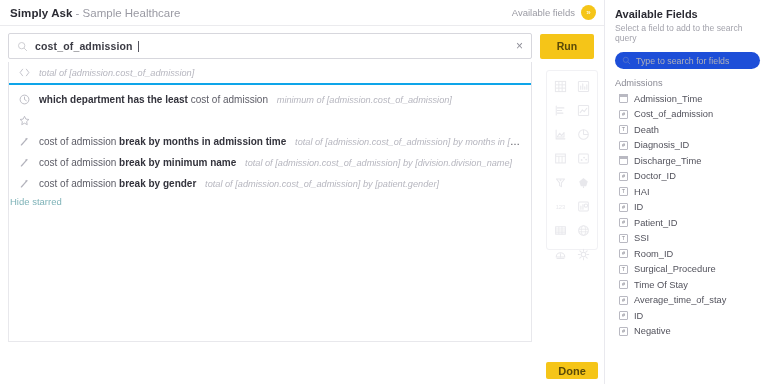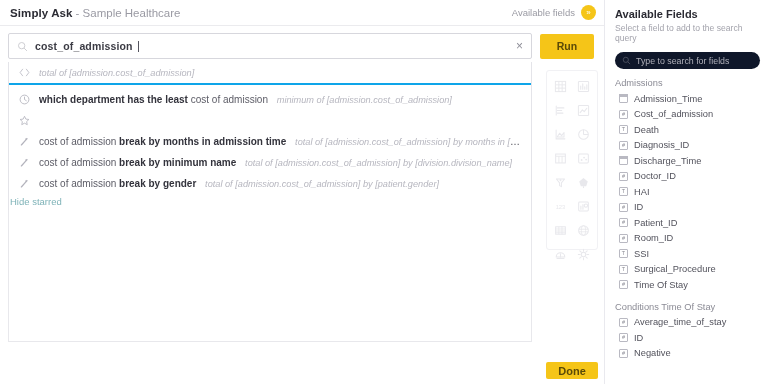--- a/index.html
+++ b/index.html
@@ -121,21 +121,21 @@
   
   .right {
     position: absolute; left: 605px; top: 0; width: 165px; height: 384px;
     background: #fff; padding: 8px 0 0 0; overflow: hidden;
   }
   .rf-title { font-size: 11px; font-weight: bold; color: #2b2b33; padding: 0 10px; }
   .rf-sub {
     font-size: 8.6px; color: #a3a3ac; padding: 3px 10px 0 10px;
   }
   .rf-search {
-    margin: 9px 10px 0 10px; height: 17px; border-radius: 9px; background: #0f172a;
+    margin: 9px 10px 0 10px; height: 17px; border-radius: 9px; background: #1d4ed8;
     display: flex; align-items: center; padding: 0 7px;
   }
   .rf-search .s-icon { width: 9px; height: 9px; opacity: .4; }
   .rf-ph { margin-left: 5px; font-size: 8.8px; color: #b0b0b9; }
 
   .grp {
     font-size: 9.3px; color: #8b8b95; padding: 9px 10px 3px 10px;
   }
   .field {
     display: flex; align-items: center; height: 15.5px; padding: 0 10px 0 14px; cursor: pointer;
@@ -423,37 +423,36 @@
       </div>
     <div class="field">
         <span class="fic">#</span>
         <span class="fname">ID</span>
       </div>
     <div class="field">
         <span class="fic">#</span>
         <span class="fname">Patient_ID</span>
       </div>
     <div class="field">
-        <span class="fic">#</span>
-        <span class="fname">Room_ID</span>
-      </div>
-    <div class="field">
         <span class="fic">T</span>
         <span class="fname">SSI</span>
       </div>
     <div class="field">
+        <span class="fic">#</span>
+        <span class="fname">Room_ID</span>
+      </div>
+    <div class="field">
         <span class="fic">T</span>
         <span class="fname">Surgical_Procedure</span>
       </div>
     <div class="field">
         <span class="fic">#</span>
         <span class="fname">Time Of Stay</span>
       </div>
 
-    <div class="grp">Conditions Time Of Stay</div>
     <div class="field">
         <span class="fic">#</span>
         <span class="fname">Average_time_of_stay</span>
       </div>
     <div class="field">
         <span class="fic">#</span>
         <span class="fname">ID</span>
       </div>
     <div class="field">
         <span class="fic">#</span>

